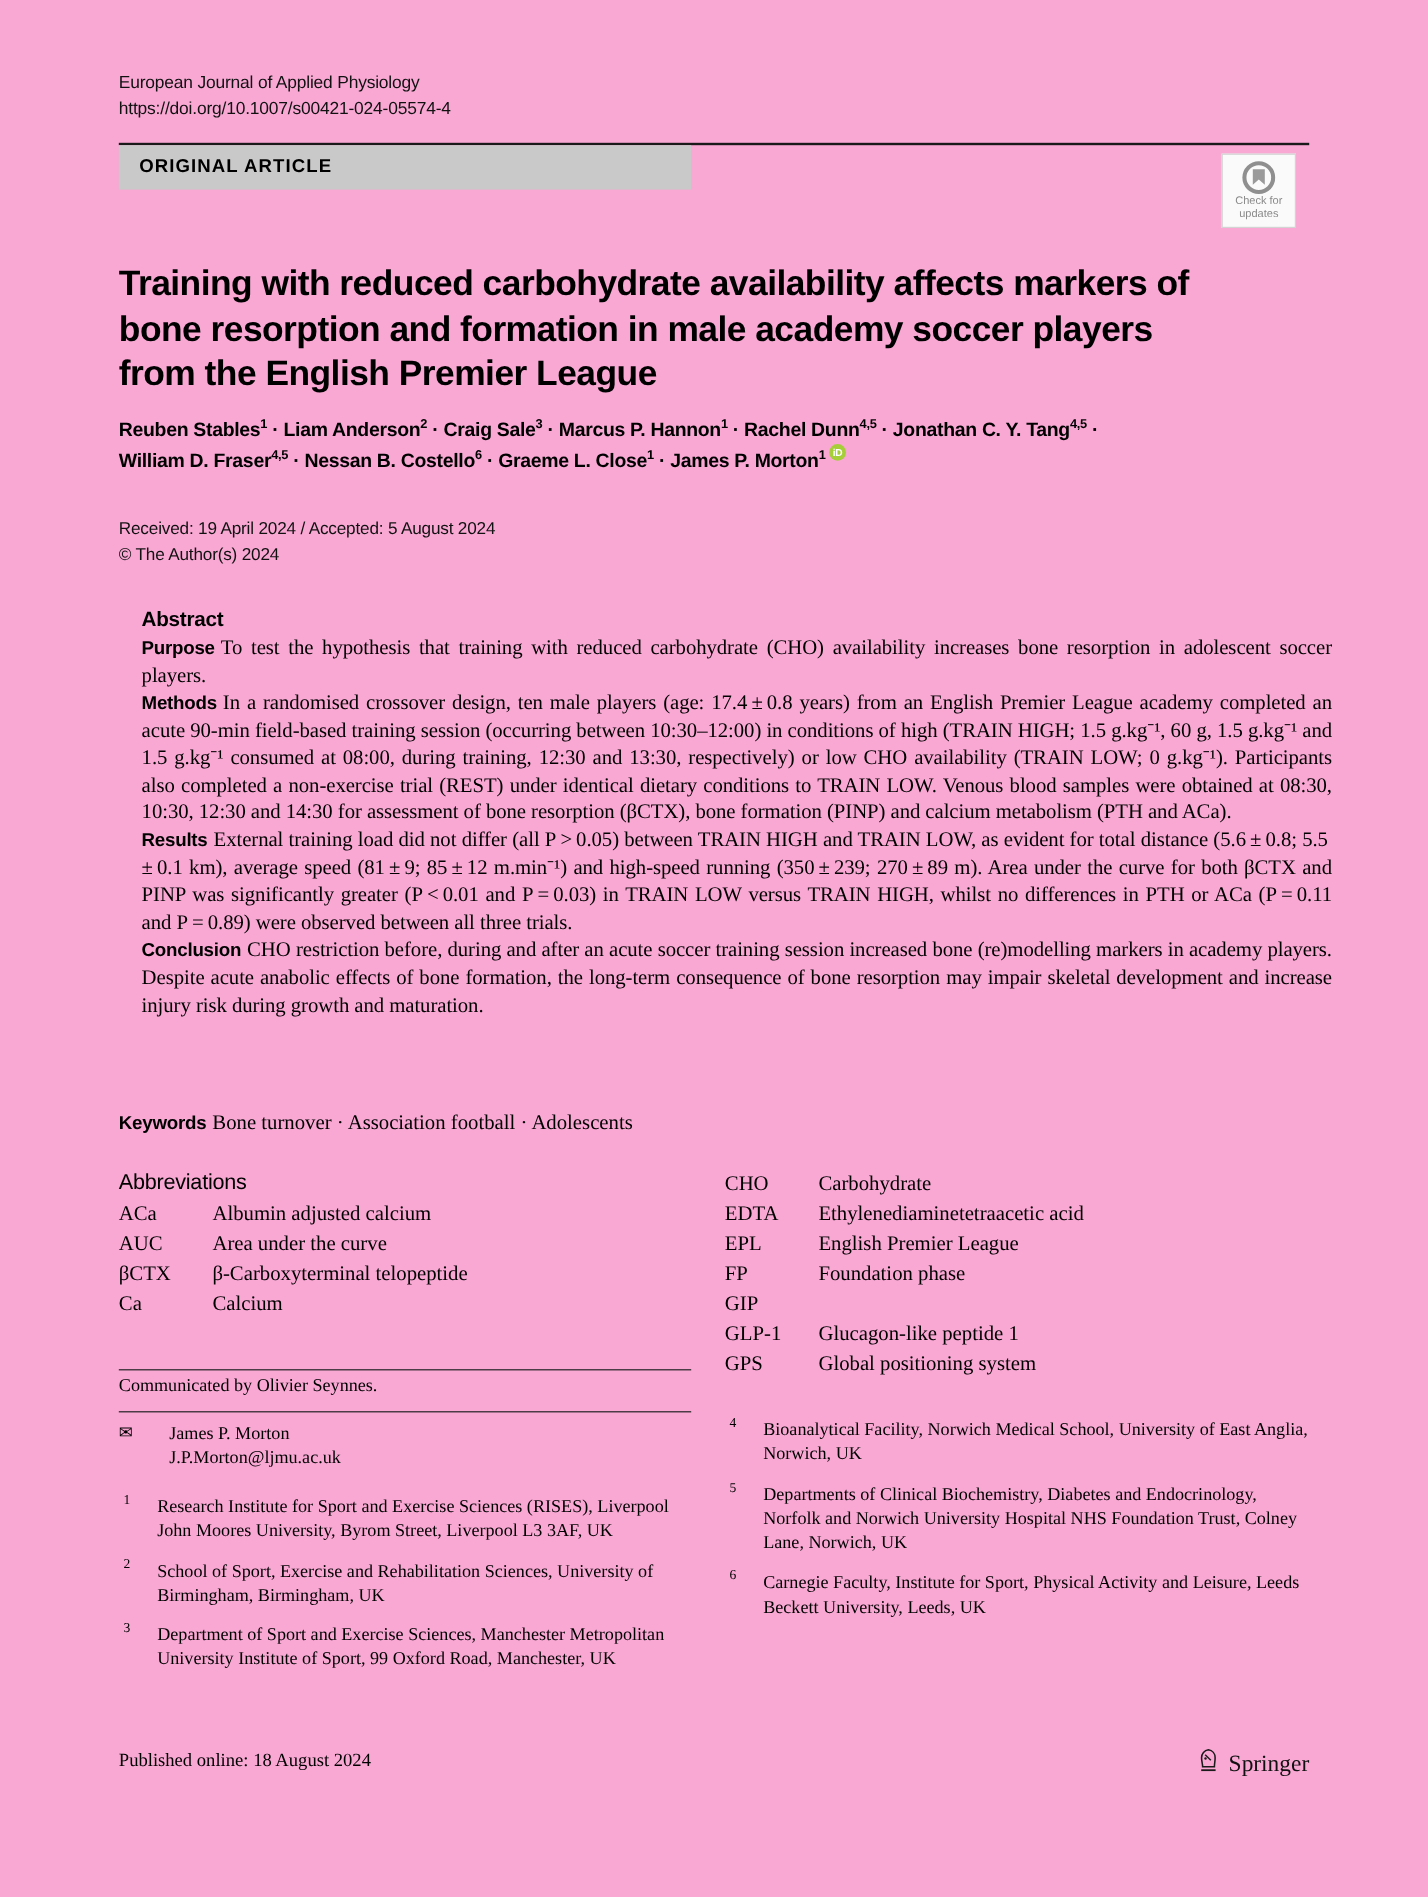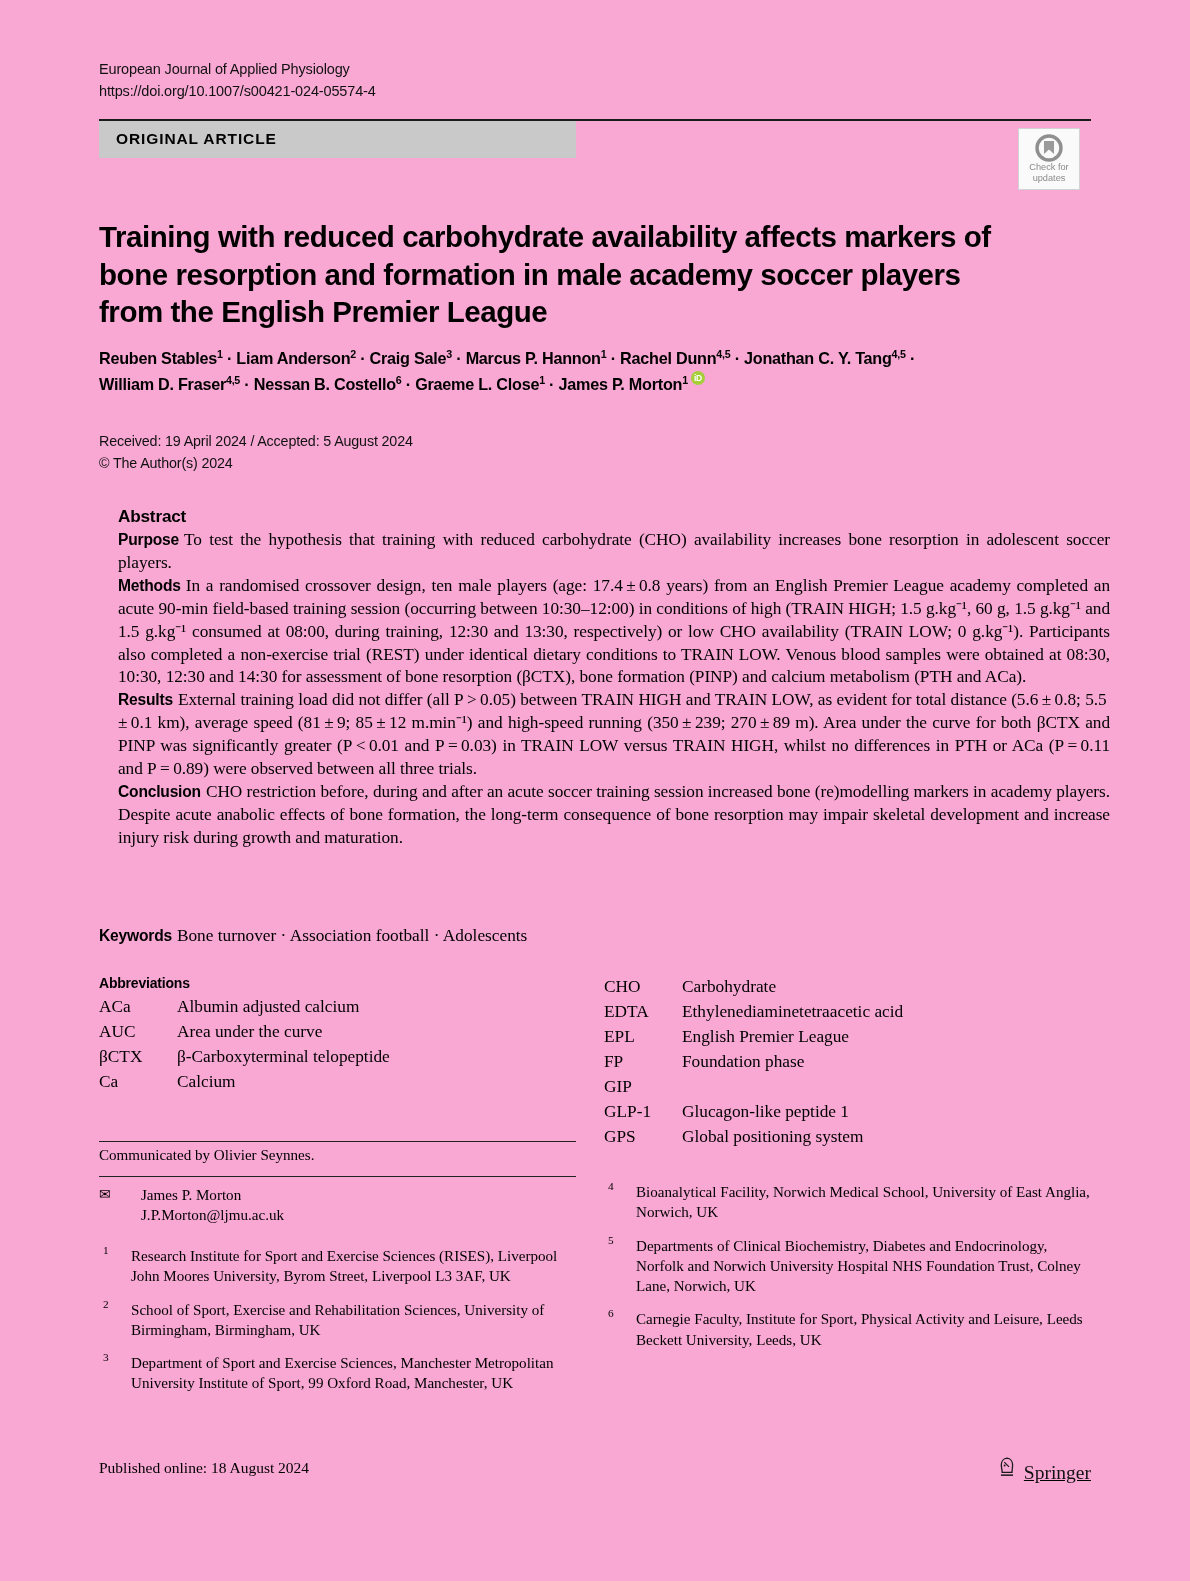--- a/index.html
+++ b/index.html
@@ -221,22 +221,22 @@
     width: 477px;
   }
   .abbr-col-right {
     position: absolute;
     left: 505px;
     top: 975px;
     width: 487px;
   }
   .abbr-head {
     font-family: "Liberation Sans", sans-serif;
-    font-size: 14px;
-    font-weight: bold;
+    font-size: 18px;
+    font-weight: normal;
     letter-spacing: -0.2px;
     margin-bottom: 4px;
   }
   .abbr-row {
     display: flex;
     font-family: "Liberation Serif", serif;
     font-size: 17.3px;
     line-height: 1.445;
   }
   .abbr-row .k { width: 78px; flex: 0 0 78px; }
@@ -318,23 +318,22 @@
     left: 0;
     top: 1459px;
     font-family: "Liberation Serif", serif;
     font-size: 15.5px;
   }
   .springer {
     position: absolute;
     right: 0;
     top: 1456px;
     display: flex;
-    align-items: flex-end;
+    align-items: center;
     gap: 7px;
-    text-decoration: underline;
   }
   .springer .name {
     font-family: "Liberation Serif", serif;
     font-size: 19.5px;
     color: #111;
   }
 </style>
 </head>
 <body>
 

